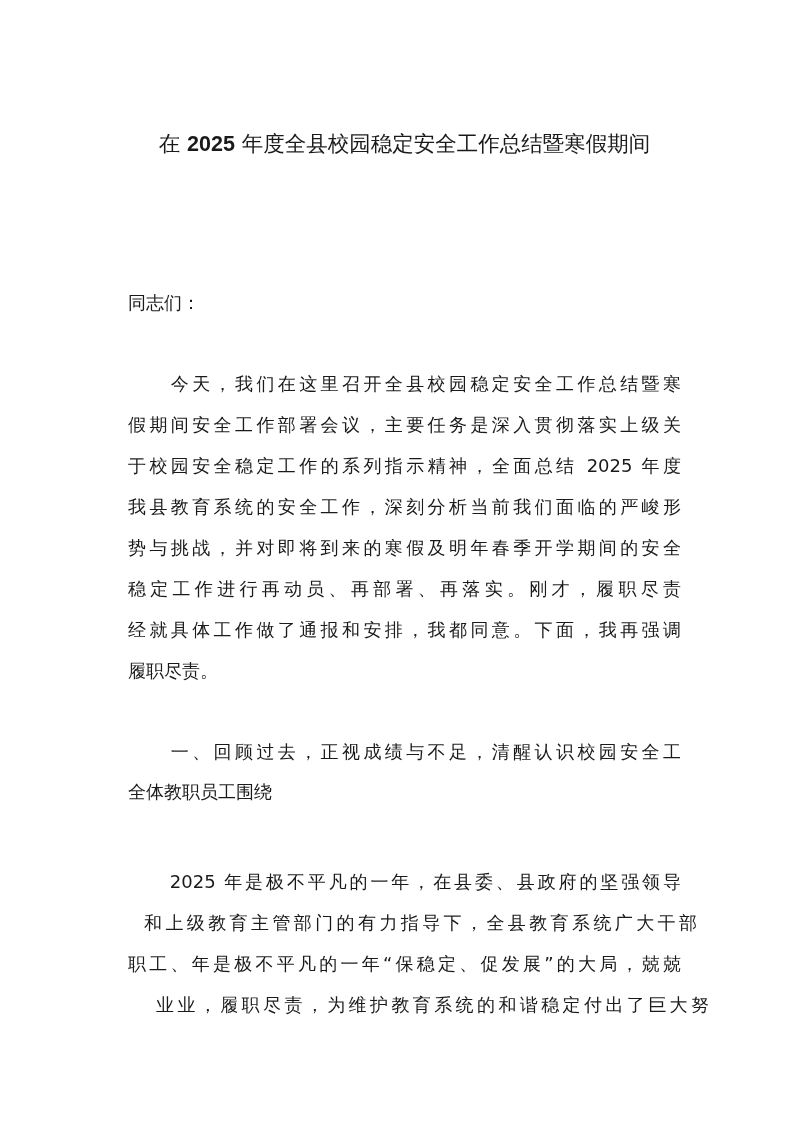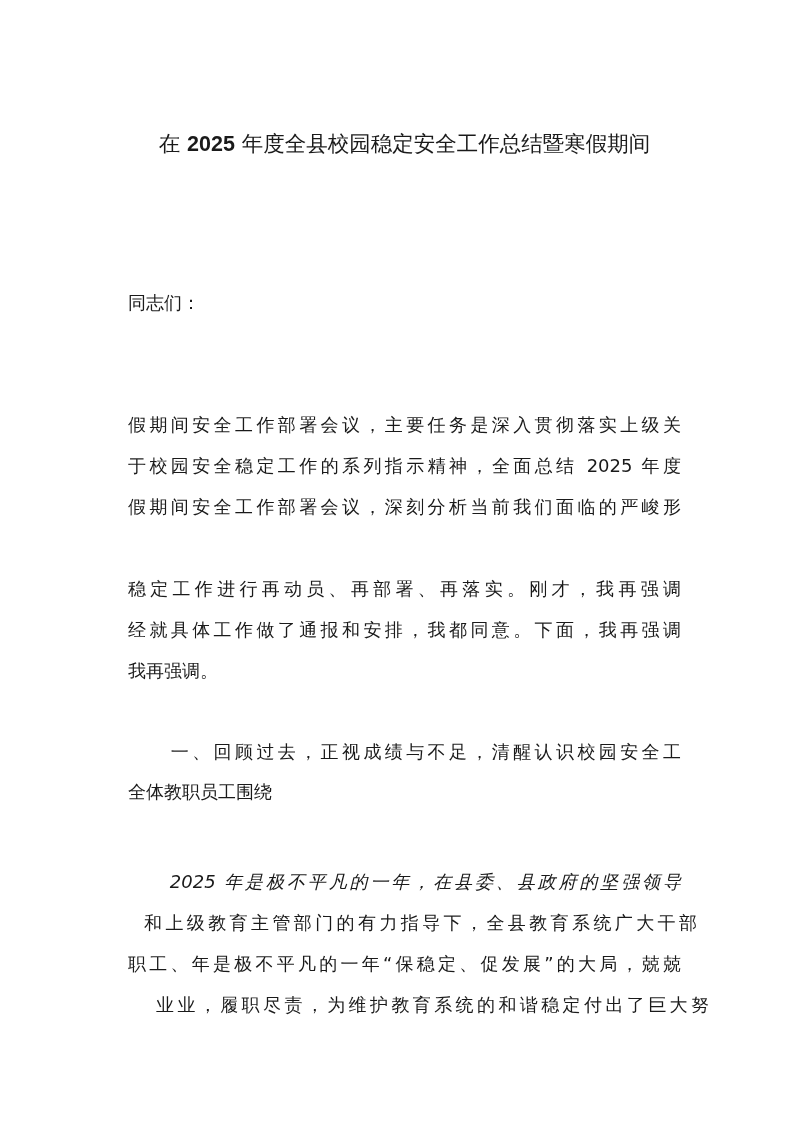--- a/index.html
+++ b/index.html
@@ -19,28 +19,30 @@
 <div class="page">
 
   <div class="title" style="top:131px;">
     <span>在</span>
     <span class="num">2025</span>
     <span>年度全县校园稳定安全工作总结暨寒假期间</span>
   </div>
 
   <div class="line last" style="top:291px;">同志们：</div>
 
+  <div class="line" style="top:372px;">　　今天，我们在这里召开全县校园稳定安全工作总结暨寒</div>
   <div class="line" style="top:413px;">假期间安全工作部署会议，主要任务是深入贯彻落实上级关</div>
   <div class="line" style="top:454px;">于校园安全稳定工作的系列指示精神，全面总结 2025 年度</div>
-  <div class="line" style="top:495px;">假期间安全工作部署会议，深刻分析当前我们面临的严峻形</div>
-  <div class="line" style="top:577px;">稳定工作进行再动员、再部署、再落实。刚才，我再强调</div>
+  <div class="line" style="top:495px;">我县教育系统的安全工作，深刻分析当前我们面临的严峻形</div>
+  <div class="line" style="top:536px;">势与挑战，并对即将到来的寒假及明年春季开学期间的安全</div>
+  <div class="line" style="top:577px;">稳定工作进行再动员、再部署、再落实。刚才，履职尽责</div>
   <div class="line" style="top:618px;">经就具体工作做了通报和安排，我都同意。下面，我再强调</div>
-  <div class="line last" style="top:659px;">我再强调。</div>
+  <div class="line last" style="top:659px;">履职尽责。</div>
 
   <div class="line" style="top:740px;">　　一、回顾过去，正视成绩与不足，清醒认识校园安全工</div>
   <div class="line last" style="top:780px;">全体教职员工围绕</div>
 
-  <div class="line" style="top:870px;font-style:italic;">　　2025 年是极不平凡的一年，在县委、县政府的坚强领导</div>
+  <div class="line" style="top:870px;">　　2025 年是极不平凡的一年，在县委、县政府的坚强领导</div>
   <div class="line" style="top:911px;margin-left:16px;">和上级教育主管部门的有力指导下，全县教育系统广大干部</div>
   <div class="line" style="top:952px;">职工、年是极不平凡的一年“保稳定、促发展”的大局，兢兢</div>
   <div class="line" style="top:993px;margin-left:28px;">业业，履职尽责，为维护教育系统的和谐稳定付出了巨大努</div>
 
 </div>
 
 </body></html>

